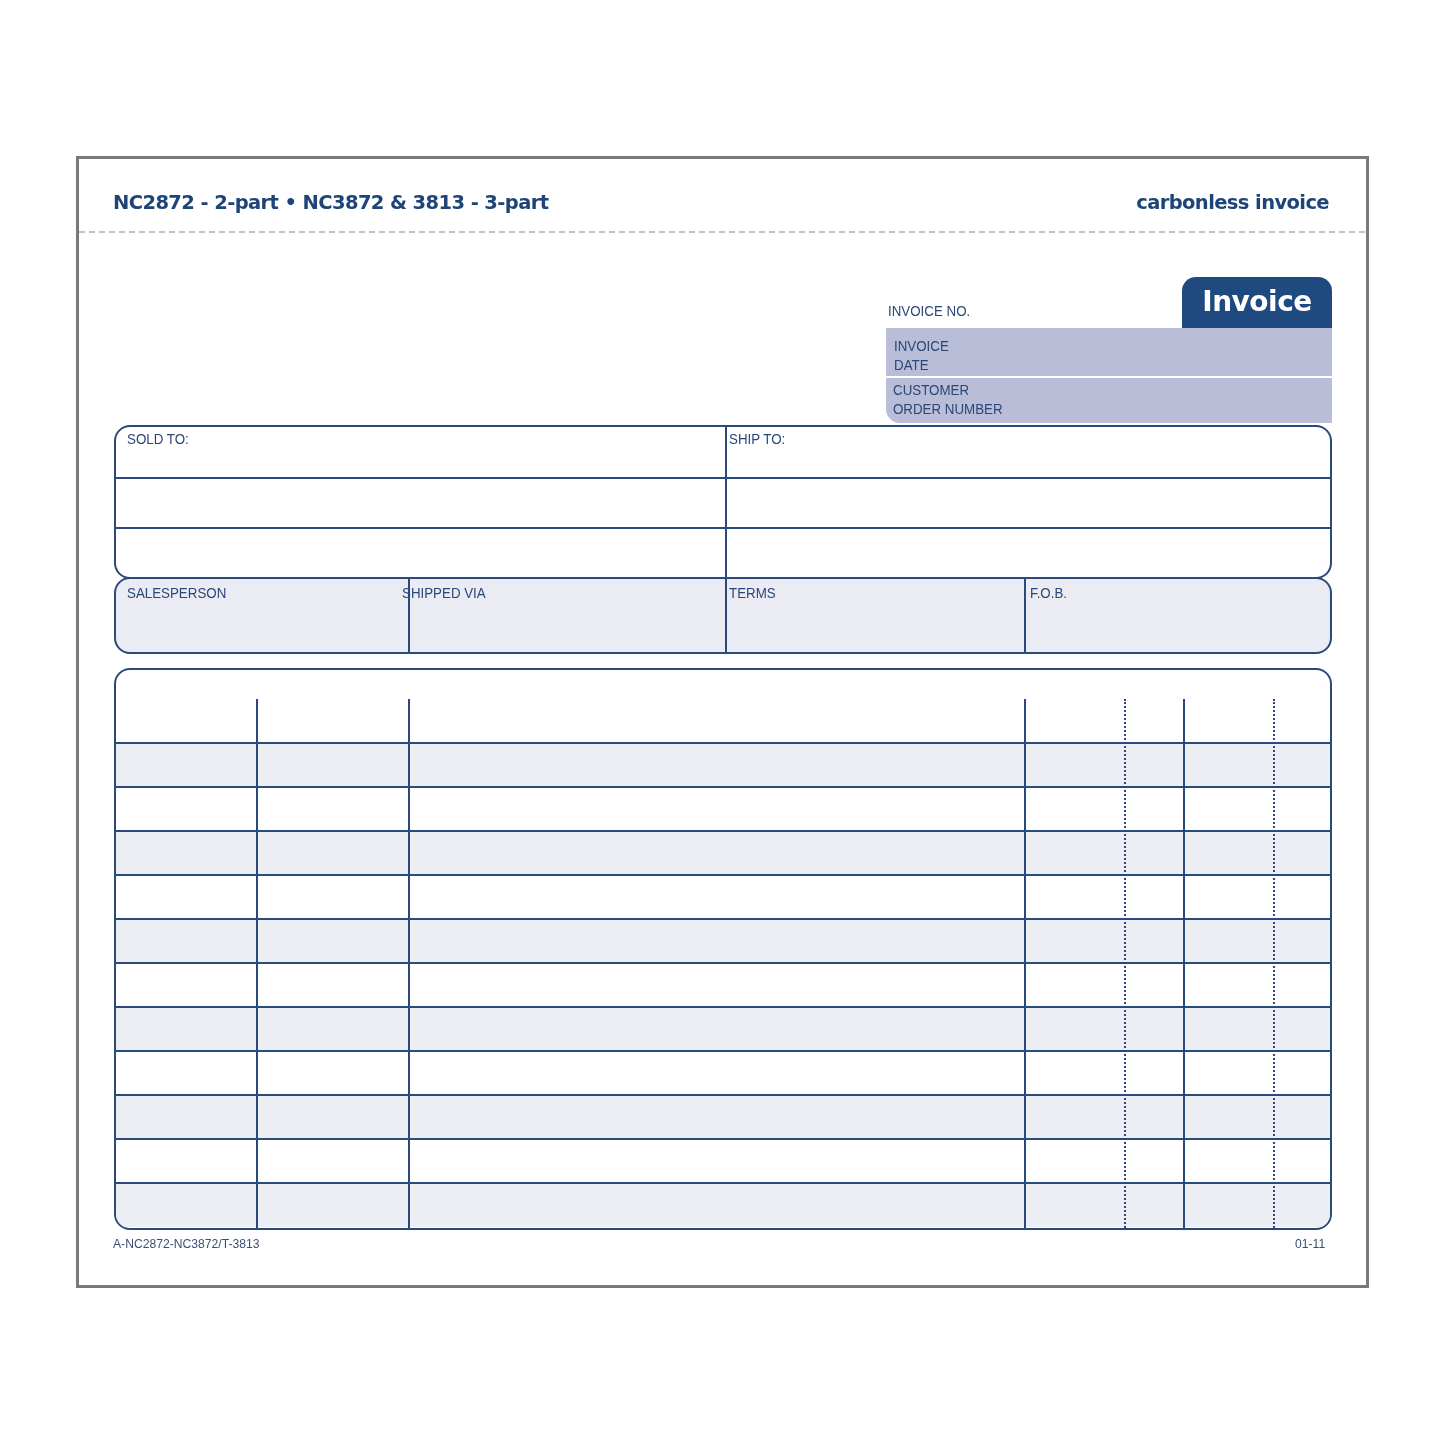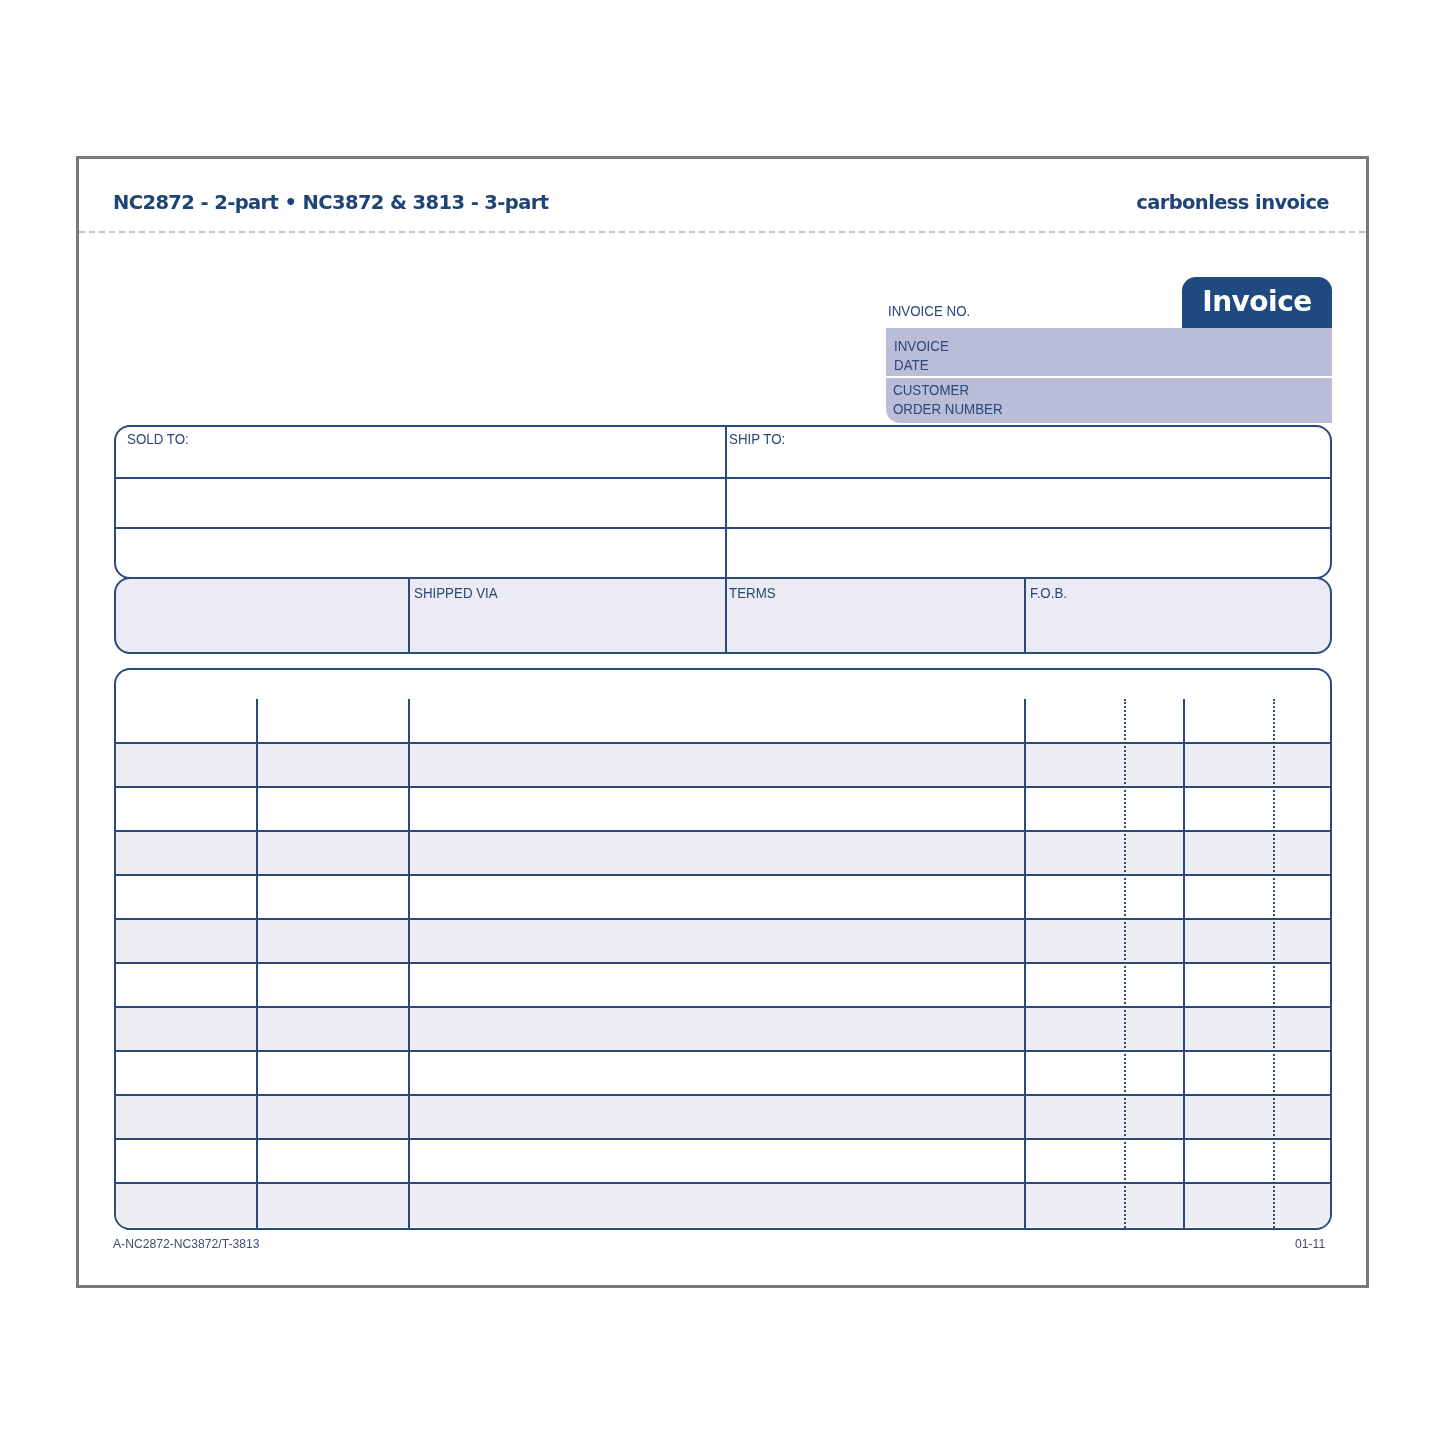--- a/index.html
+++ b/index.html
@@ -70,21 +70,24 @@
   <div class="abs" style="left:4px; top:103px; width:600px; height:44px;"></div>
   <div class="abs" style="left:690px; top:2px; width:515px; height:46px;"></div>
   <div class="abs" style="left:614px; top:53px; width:595px; height:46px;"></div>
   <div class="abs" style="left:614px; top:103px; width:595px; height:44px;"></div>
 </div>
 
 <div id="sales-box" class="abs box">
   <div class="vline" style="left:292px; top:0; bottom:0;"></div>
   <div class="vline" style="left:609px; top:0; bottom:0;"></div>
   <div class="vline" style="left:908px; top:0; bottom:0;"></div>
-  <div class="abs" style="left:296px; top:2px; width:310px; height:68px;text-align:center;">
+  <div class="abs" style="left:4px; top:2px; width:284px; height:68px;">
+    <div class="abs lbl" style="left:7px; top:2px;">SALESPERSON</div>
+  </div>
+  <div class="abs" style="left:284px; top:2px; width:310px; height:68px;text-align:center;">
     <div class="abs lbl" style="left:2px; top:2px;">SHIPPED VIA</div>
   </div>
   <div class="abs" style="left:613px; top:2px; width:292px; height:68px;">
     <div class="abs lbl" style="left:0px; top:2px;">TERMS</div>
   </div>
   <div class="abs" style="left:912px; top:2px; width:296px; height:68px;">
     <div class="abs lbl" style="left:2px; top:2px;">F.O.B.</div>
   </div>
 </div>
 

